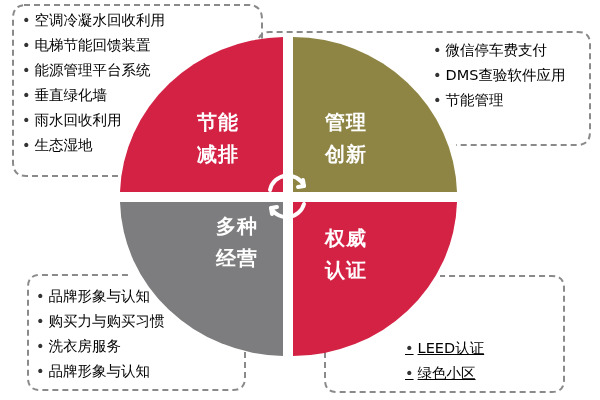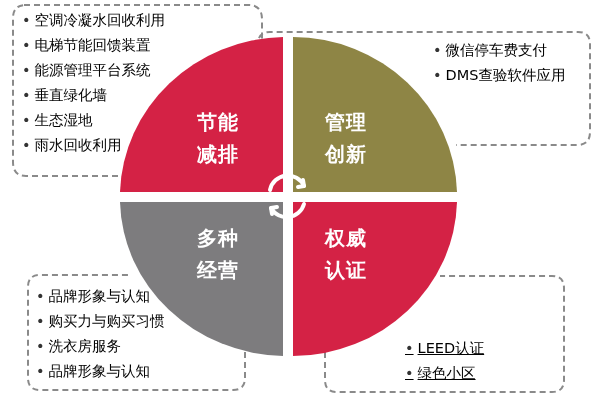--- a/index.html
+++ b/index.html
@@ -45,41 +45,42 @@
 </svg>
 
 <div class="quad-label" style="left:178px;top:106px;">
   <div>节能</div>
   <div>减排</div>
 </div>
 <div class="quad-label" style="left:306px;top:106px;">
   <div>管理</div>
   <div>创新</div>
 </div>
-<div class="quad-label" style="left:178px;top:222px;">
+<div class="quad-label" style="left:178px;top:210px;text-align:right;">
   <div>多种</div>
   <div>经营</div>
 </div>
 <div class="quad-label" style="left:306px;top:222px;">
   <div>权威</div>
   <div>认证</div>
 </div>
 
 <ul class="box-list" style="left:22px;top:8px;">
   <li>空调冷凝水回收利用</li>
   <li>电梯节能回馈装置</li>
   <li>能源管理平台系统</li>
   <li>垂直绿化墙</li>
+  <li>雨水回收利用</li>
   <li>生态湿地</li>
-  <li>雨水回收利用</li>
 </ul>
 
 <ul class="box-list" style="left:433px;top:38px;">
   <li>微信停车费支付</li>
   <li>DMS查验软件应用</li>
+  <li>节能管理</li>
 </ul>
 
 <ul class="box-list" style="left:36px;top:284px;">
   <li>品牌形象与认知</li>
   <li>购买力与购买习惯</li>
   <li>洗衣房服务</li>
   <li>品牌形象与认知</li>
 </ul>
 
 <ul class="box-list" style="left:405px;top:336px;text-decoration:underline;">

